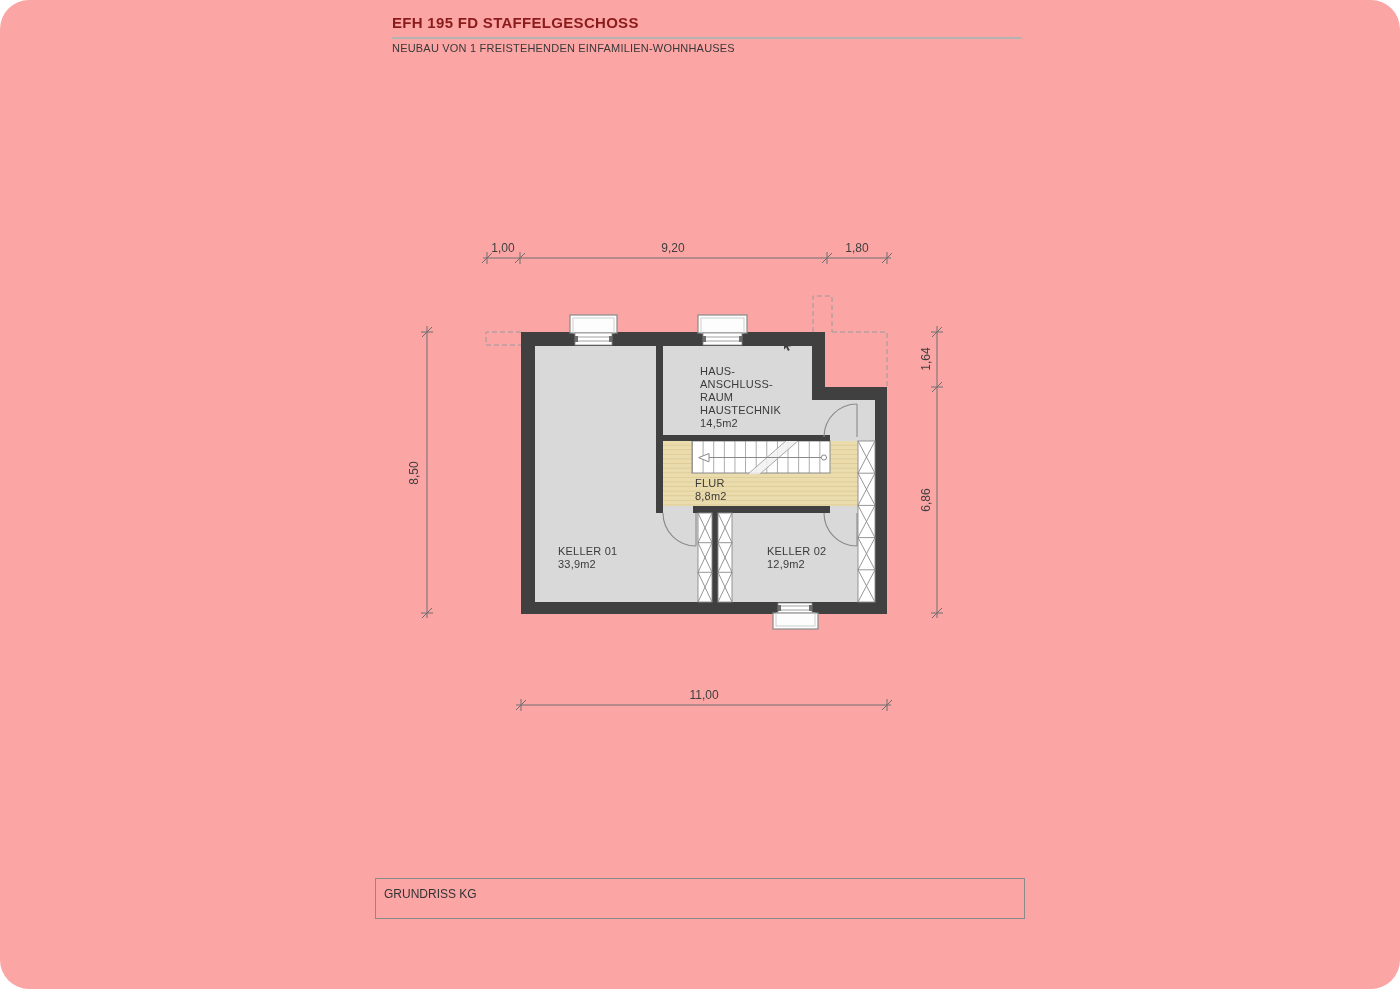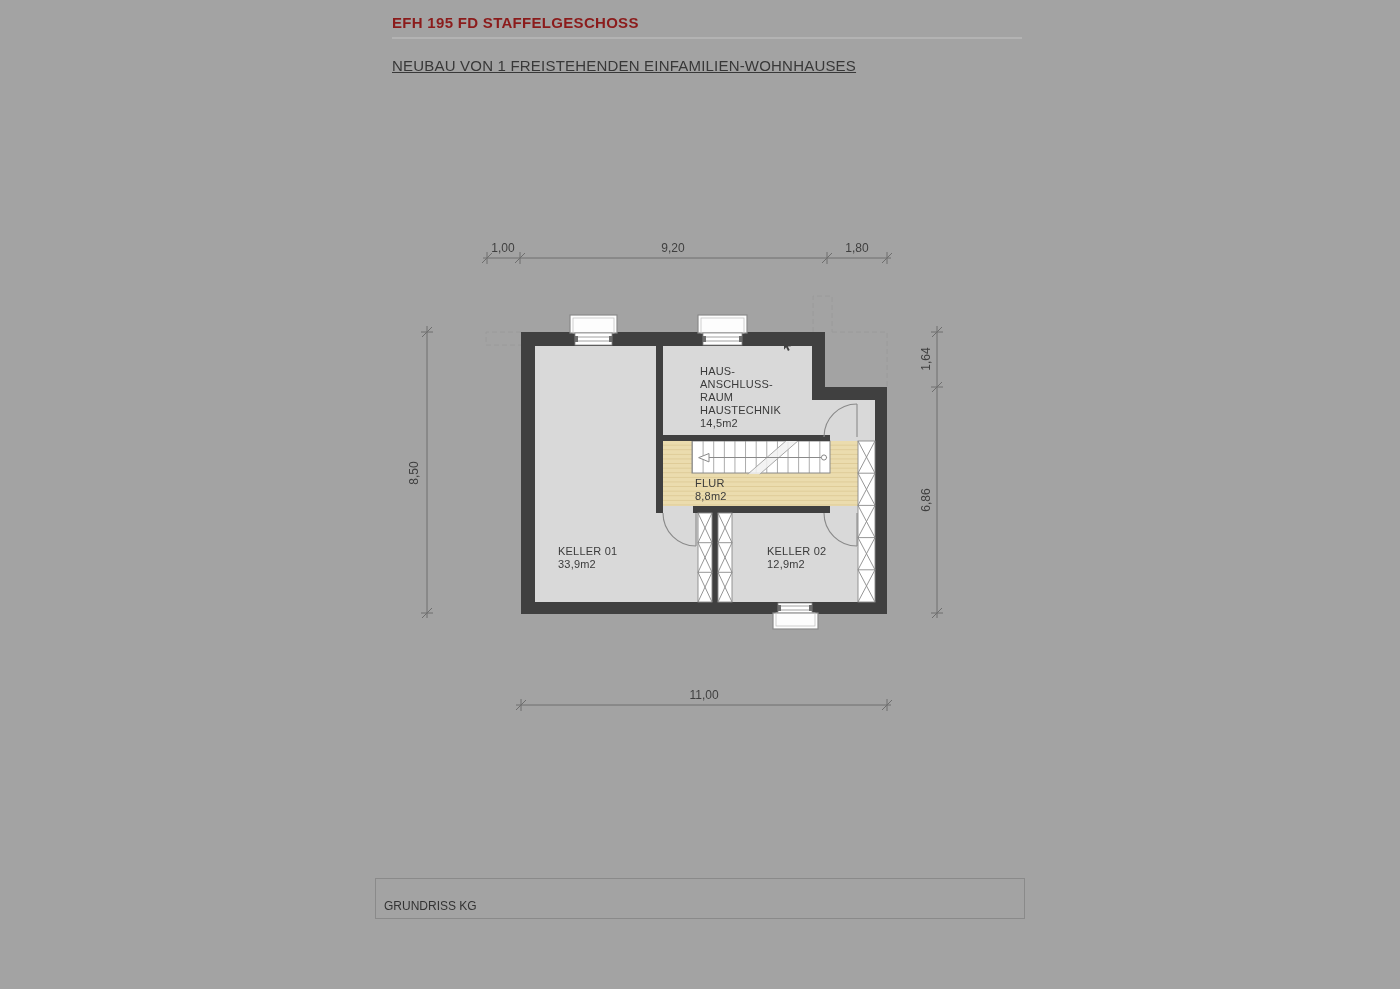--- a/index.html
+++ b/index.html
@@ -1,29 +1,29 @@
 <!DOCTYPE html>
 <html><head>
 <meta charset="utf-8">
 <style>
   html,body{margin:0;padding:0;background:#ffffff;}
   .canvas{
-    position:relative;width:1400px;height:989px;background:#a3a3a3;
-    font-family:"Liberation Sans", sans-serif;overflow:hidden;
+    position:relative;width:1400px;height:989px;background:#fca5a5;
+    font-family:"Liberation Sans", sans-serif;overflow:hidden;border-radius:29px;
   }
   .hdr{position:absolute;left:392px;top:14px;width:630px;}
   .hdr-title{
     font-size:15px;font-weight:700;letter-spacing:.3px;color:#8B1B1B;
     padding-bottom:6px;border-bottom:2px solid #b3b3b3;
   }
-  .hdr-sub{font-size:15px;font-weight:400;color:#383838;letter-spacing:.2px;margin-top:18px;text-decoration:underline;}
+  .hdr-sub{font-size:11px;font-weight:400;color:#383838;letter-spacing:.2px;margin-top:3px;}
   .plan-svg{position:absolute;left:0;top:0;}
   .titleblock{
     position:absolute;left:375px;top:878px;width:650px;height:41px;
-    border:1px solid #8a8a8a;box-sizing:border-box;padding:20px 0 0 8px;
+    border:1px solid #8a8a8a;box-sizing:border-box;padding:8px 0 0 8px;
   }
   .tb-line{font-size:12px;color:#333;line-height:14px;}
   svg text{font-family:"Liberation Sans", sans-serif;}
   .dimtxt{font-size:12px;fill:#3f3f3f;}
   .roomtxt{font-size:11px;fill:#3b3b3b;letter-spacing:.2px;}
 </style>
 </head>
 <body>
 
 <div class="canvas">

